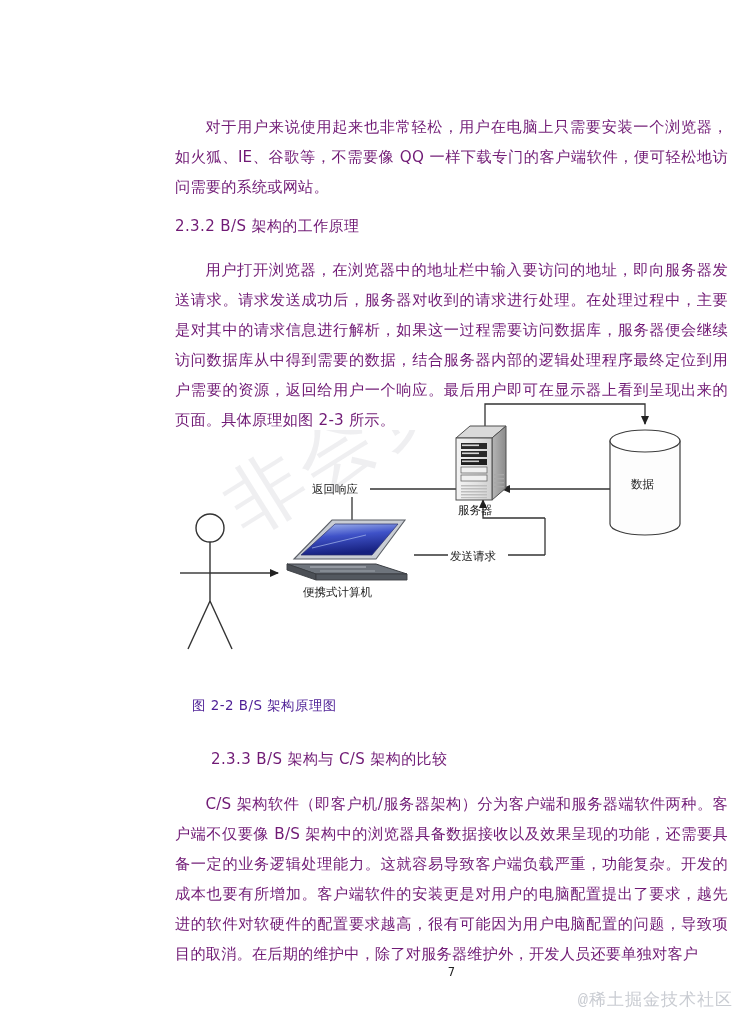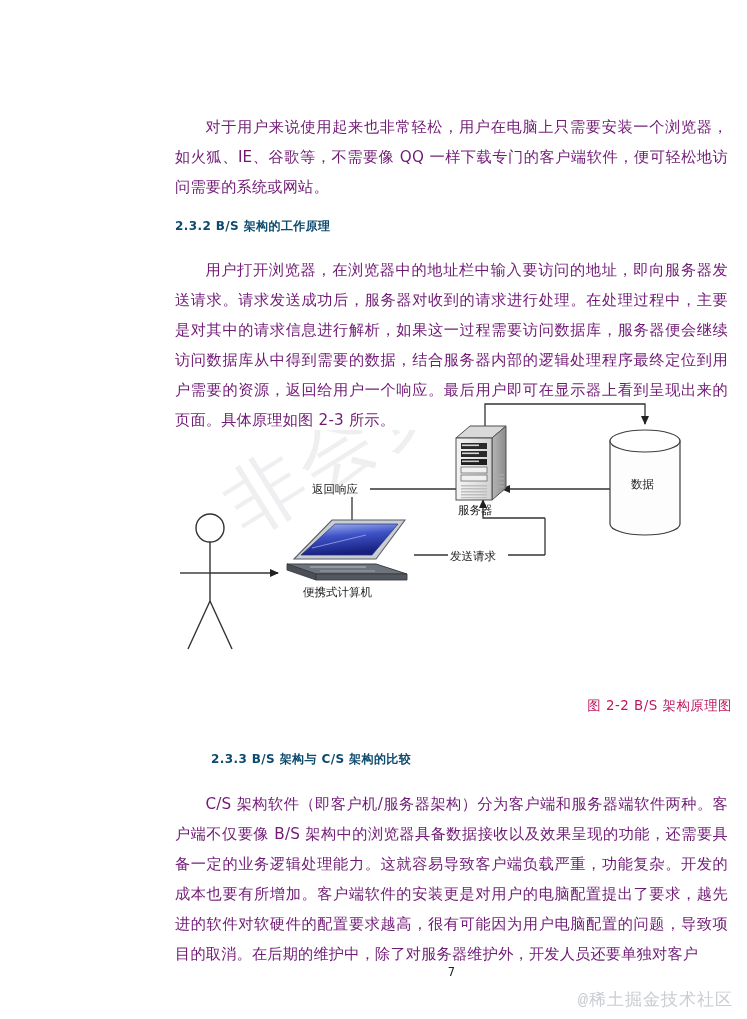--- a/index.html
+++ b/index.html
@@ -26,45 +26,45 @@
   .para {
     font-size: 15.2px;
     line-height: 30px;
     color: #701a75;
     text-align: justify;
     letter-spacing: 0.2px;
     margin: 0;
     text-indent: 2em;
   }
   .heading {
-    font-size: 12px;
+    font-size: 15px;
     line-height: 30px;
-    color: #0c4a6e;
-    font-weight: bold;
+    color: #701a75;
+    font-weight: normal;
     margin: 0;
     letter-spacing: 0.4px;
   }
   .p1 { position: absolute; top: 112px; left: 0; width: 553px; }
   .h232 { position: absolute; top: 211px; left: 0; }
   .p2 { position: absolute; top: 255px; left: 0; width: 553px; }
   .figwrap {
     position: absolute;
     top: 396px;
     left: -5px;
     width: 560px;
     height: 290px;
   }
   .figcaption {
     position: absolute;
     top: 697px;
-    left: 4px;
+    left: 17px;
     width: 553px;
-    text-align: right;
+    text-align: left;
     font-size: 13.4px;
-    color: #be185d;
+    color: #4c1d95;
     letter-spacing: 0.5px;
   }
   .h233 { position: absolute; top: 744px; left: 0; margin-left: 36px; }
   .p3 { position: absolute; top: 789px; left: 0; width: 553px; }
   .pagenum {
     position: absolute;
     top: 965px;
     left: 0;
     width: 553px;
     text-align: center;

